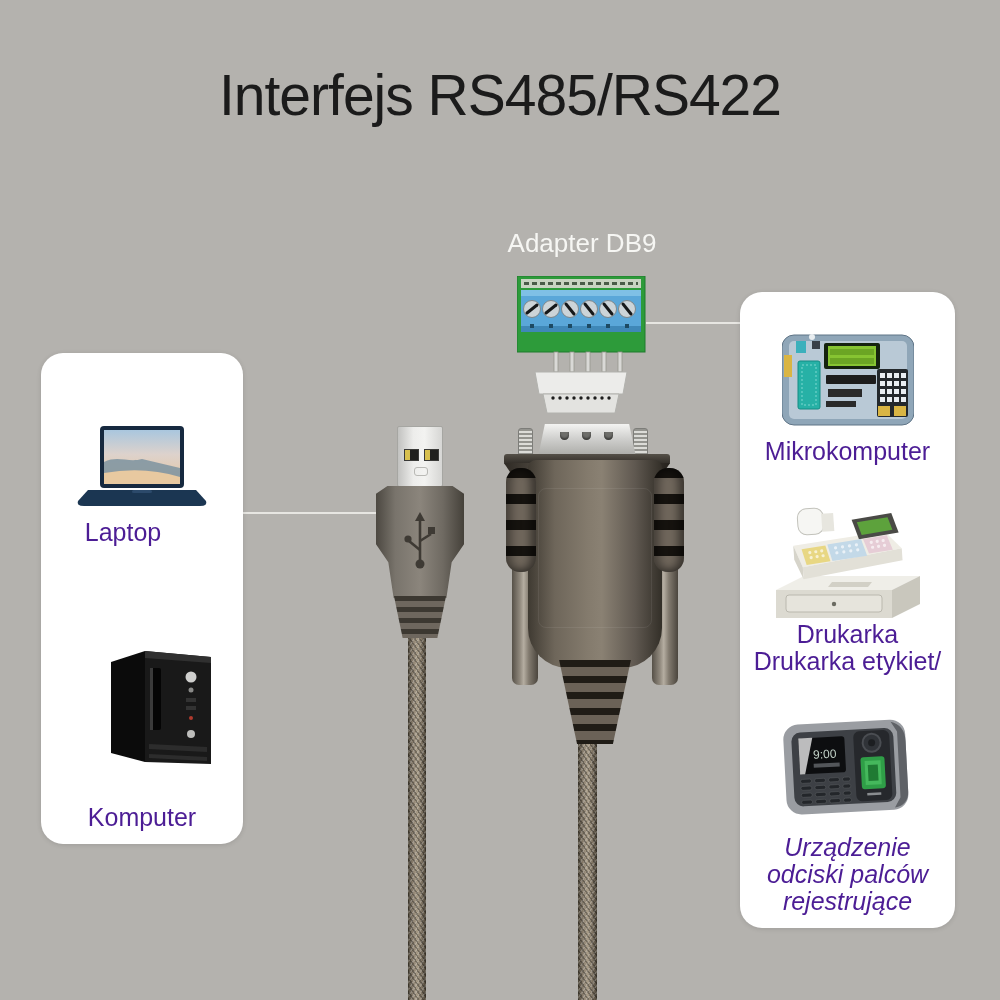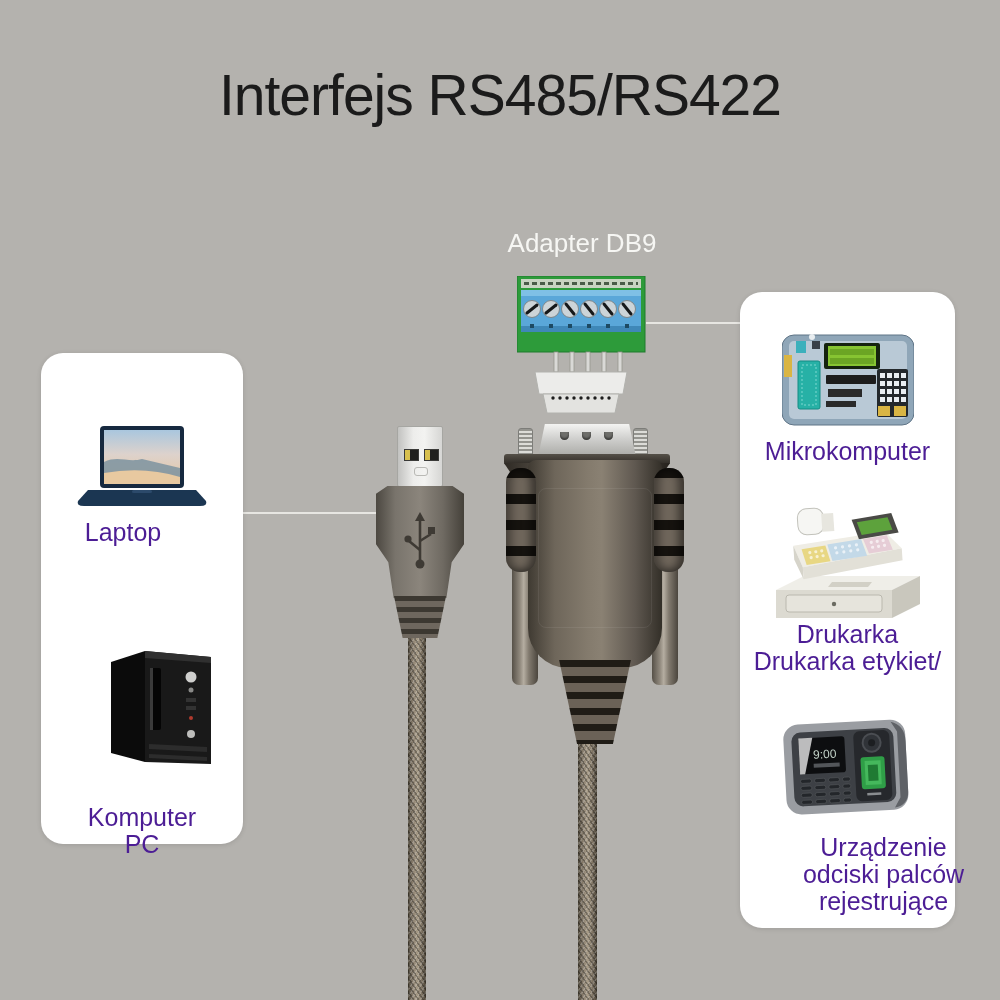--- a/index.html
+++ b/index.html
@@ -123,21 +123,20 @@
     <circle cx="92" cy="42" r="2.5" fill="#8a8a88"></circle>
     <rect x="87" y="50" width="10" height="4" fill="#333"></rect>
     <rect x="87" y="58" width="10" height="4" fill="#333"></rect>
     <circle cx="92" cy="70" r="2" fill="#b03a2e"></circle>
     <circle cx="92" cy="86" r="4" fill="#bdbdbb"></circle>
     <polygon points="50,96 108,99 108,104 50,101" fill="#2c2c2c"></polygon>
     <polygon points="50,106 108,109 108,113 50,110" fill="#2c2c2c"></polygon>
   </svg>
   <div class="card-label" style="left:41px;top:804px;width:202px;">
     <div>Komputer</div>
-    <div>PC</div>
   </div>
 
   <div class="card card-right"></div>
 
   <svg class="dev-img" style="left:782px;top:331px;" width="132" height="98" viewBox="0 0 132 98">
     <rect x="0" y="4" width="132" height="90" rx="12" fill="#8fa6b8" stroke="#5f7486"></rect>
     <rect x="7" y="10" width="118" height="78" rx="5" fill="#b9c9d6"></rect>
     <rect x="2" y="24" width="8" height="22" fill="#d9b544"></rect>
     <rect x="16" y="30" width="22" height="48" rx="2" fill="#27b1a6" stroke="#148c84"></rect>
     <rect x="20" y="34" width="14" height="40" fill="none" stroke="#7fd8d0" stroke-width="1" stroke-dasharray="2 2"></rect>
@@ -259,21 +258,21 @@
 
       <rect x="74" y="18" width="36" height="70" rx="6" fill="#26282c"></rect>
       <circle cx="92" cy="30" r="9" fill="#303338" stroke="#4a4d52" stroke-width="2"></circle>
       <circle cx="92" cy="30" r="3.5" fill="#1c1e21"></circle>
       <rect x="80" y="44" width="24" height="32" rx="3" fill="#2f9e47"></rect>
       <rect x="84" y="48" width="16" height="24" fill="#45b85c"></rect>
       <rect x="87" y="52" width="10" height="16" fill="#1f7a33"></rect>
       <rect x="85" y="80" width="14" height="2.5" fill="#8a8d90"></rect>
     </g>
   </svg>
-  <div class="card-label" style="left:776px;top:834px;width:215px;">
+  <div class="card-label" style="left:740px;top:834px;width:215px;font-style:italic;">
     <div>Urządzenie</div>
     <div>odciski palców</div>
     <div>rejestrujące</div>
   </div>
 
   <svg class="adapter-svg" width="130" height="138" viewBox="0 0 130 138">
     <rect x="0" y="0" width="128" height="76" fill="#2d9b3a" stroke="#1f7a2c"></rect>
     <rect x="4" y="3" width="120" height="9" fill="#c9d4c2"></rect>
     <line x1="7" y1="7.5" x2="121" y2="7.5" stroke="#4a5c48" stroke-width="3" stroke-dasharray="5 3"></line>
     <rect x="4" y="14" width="120" height="42" fill="#5aa7d9"></rect>

